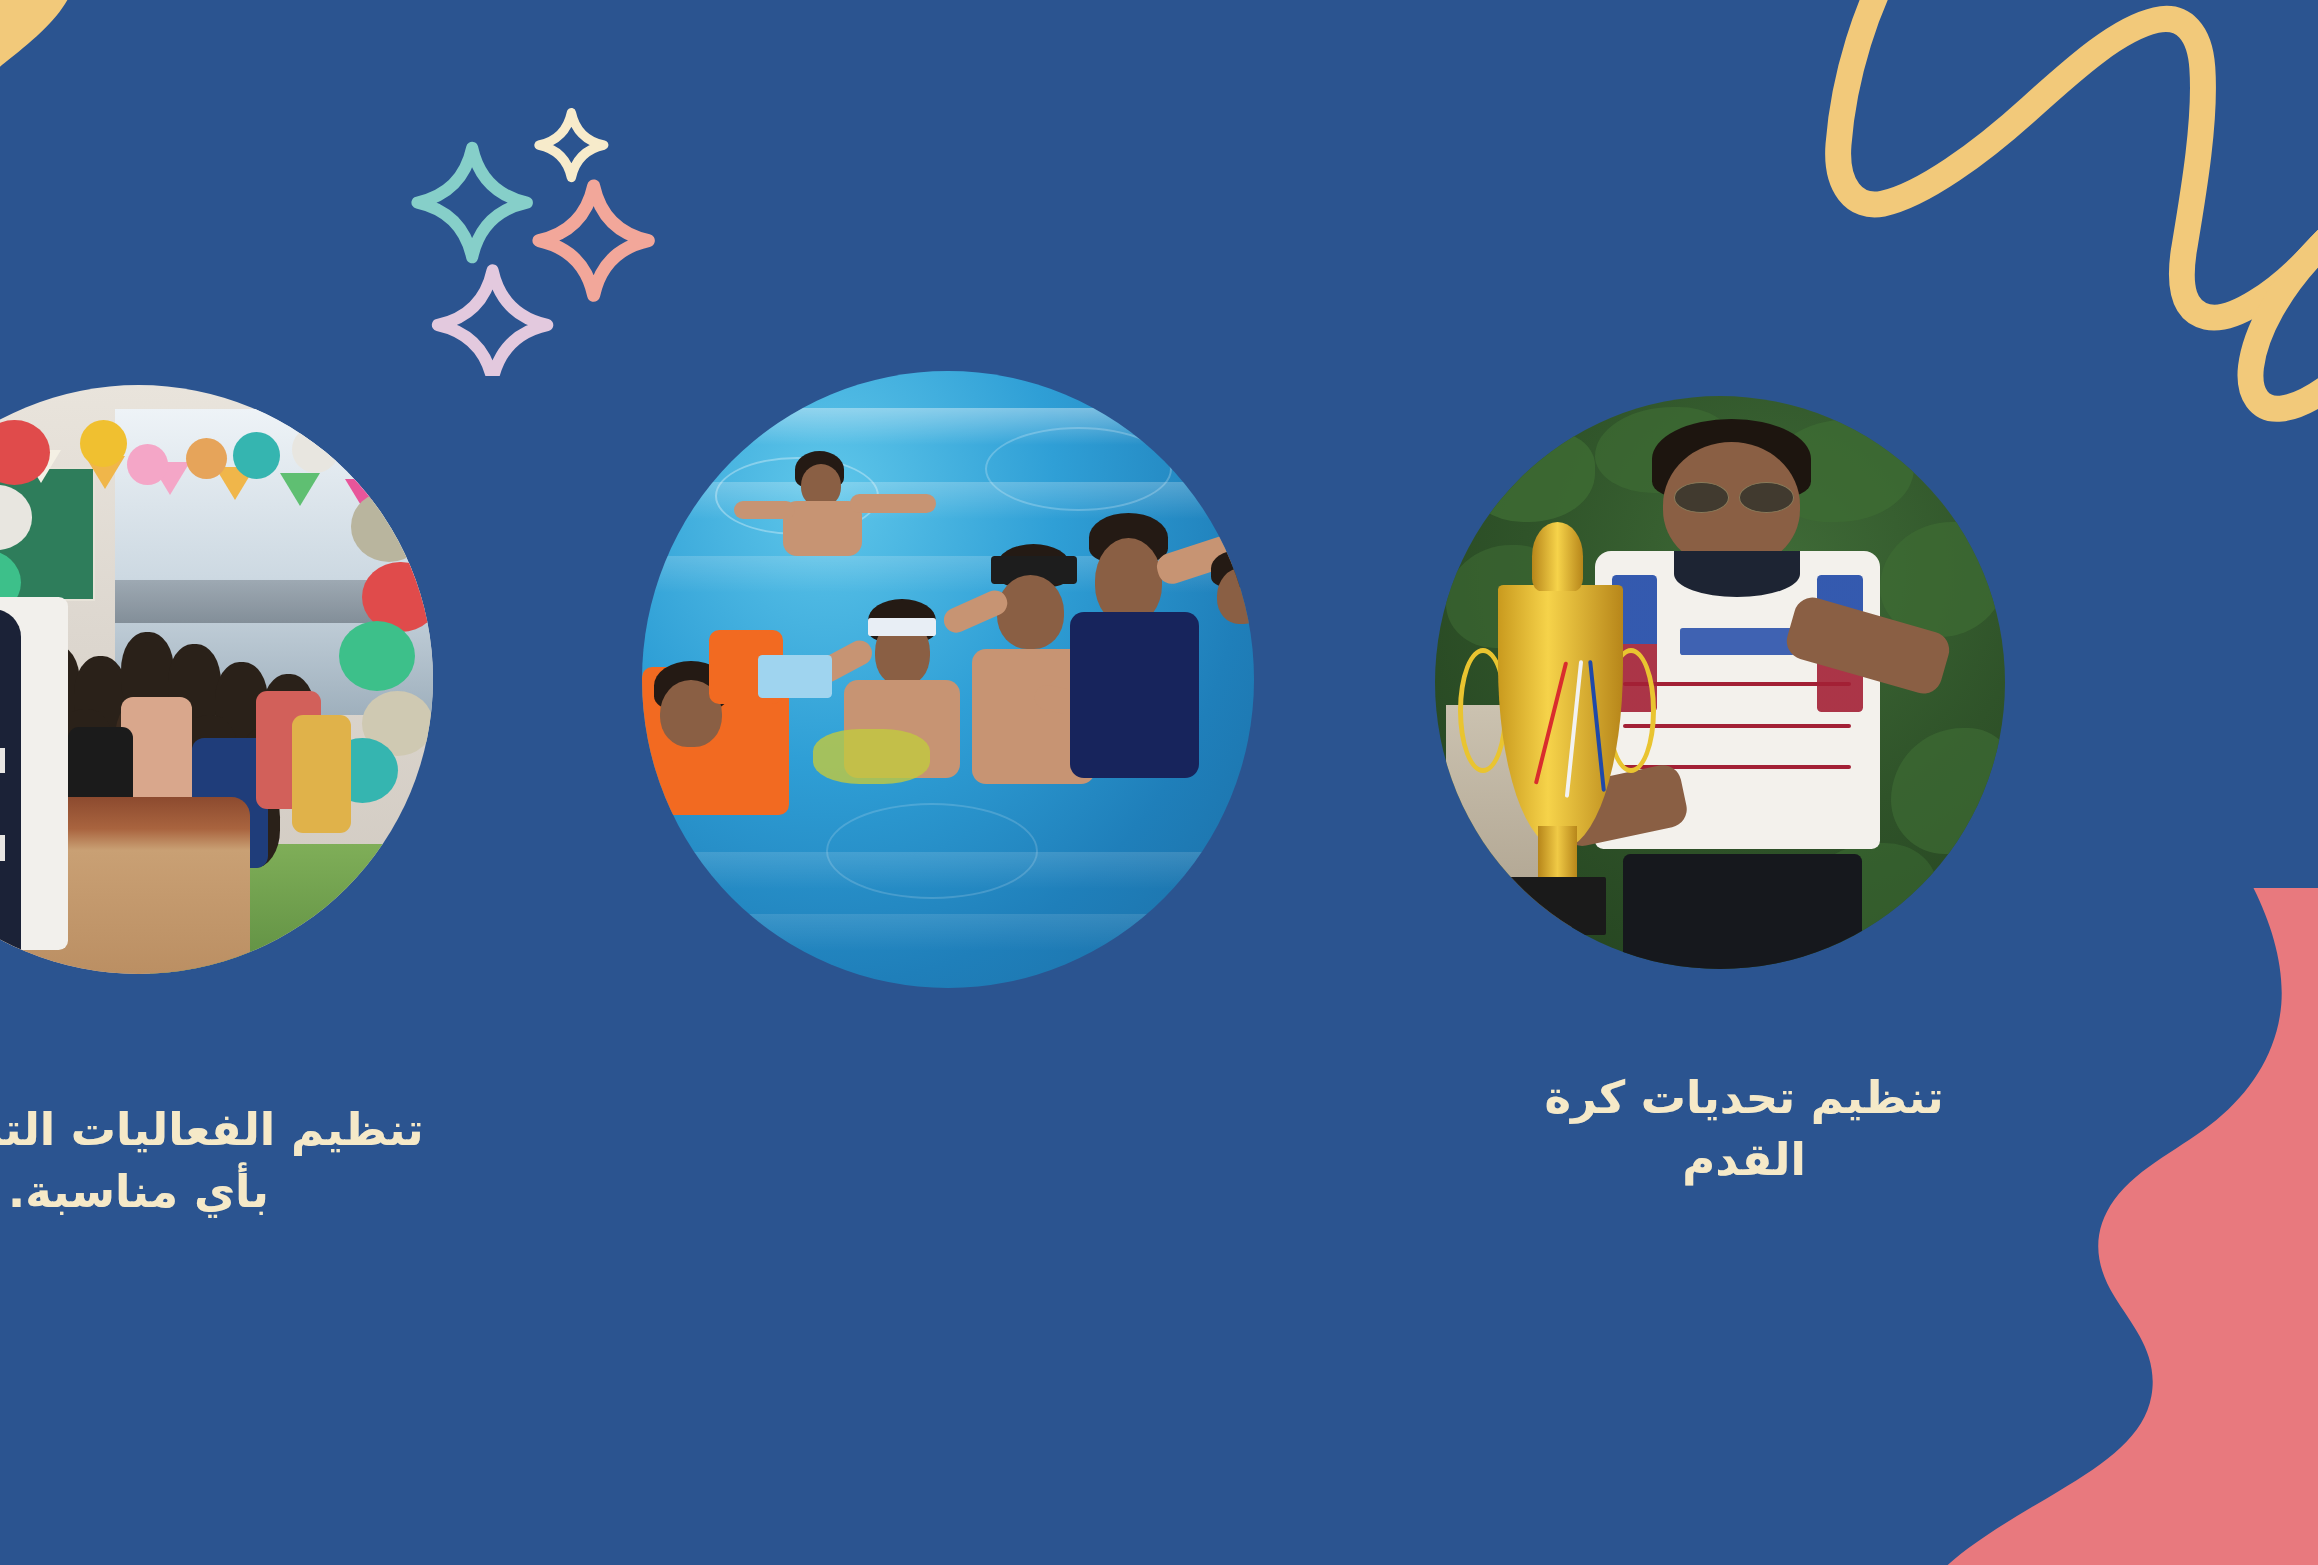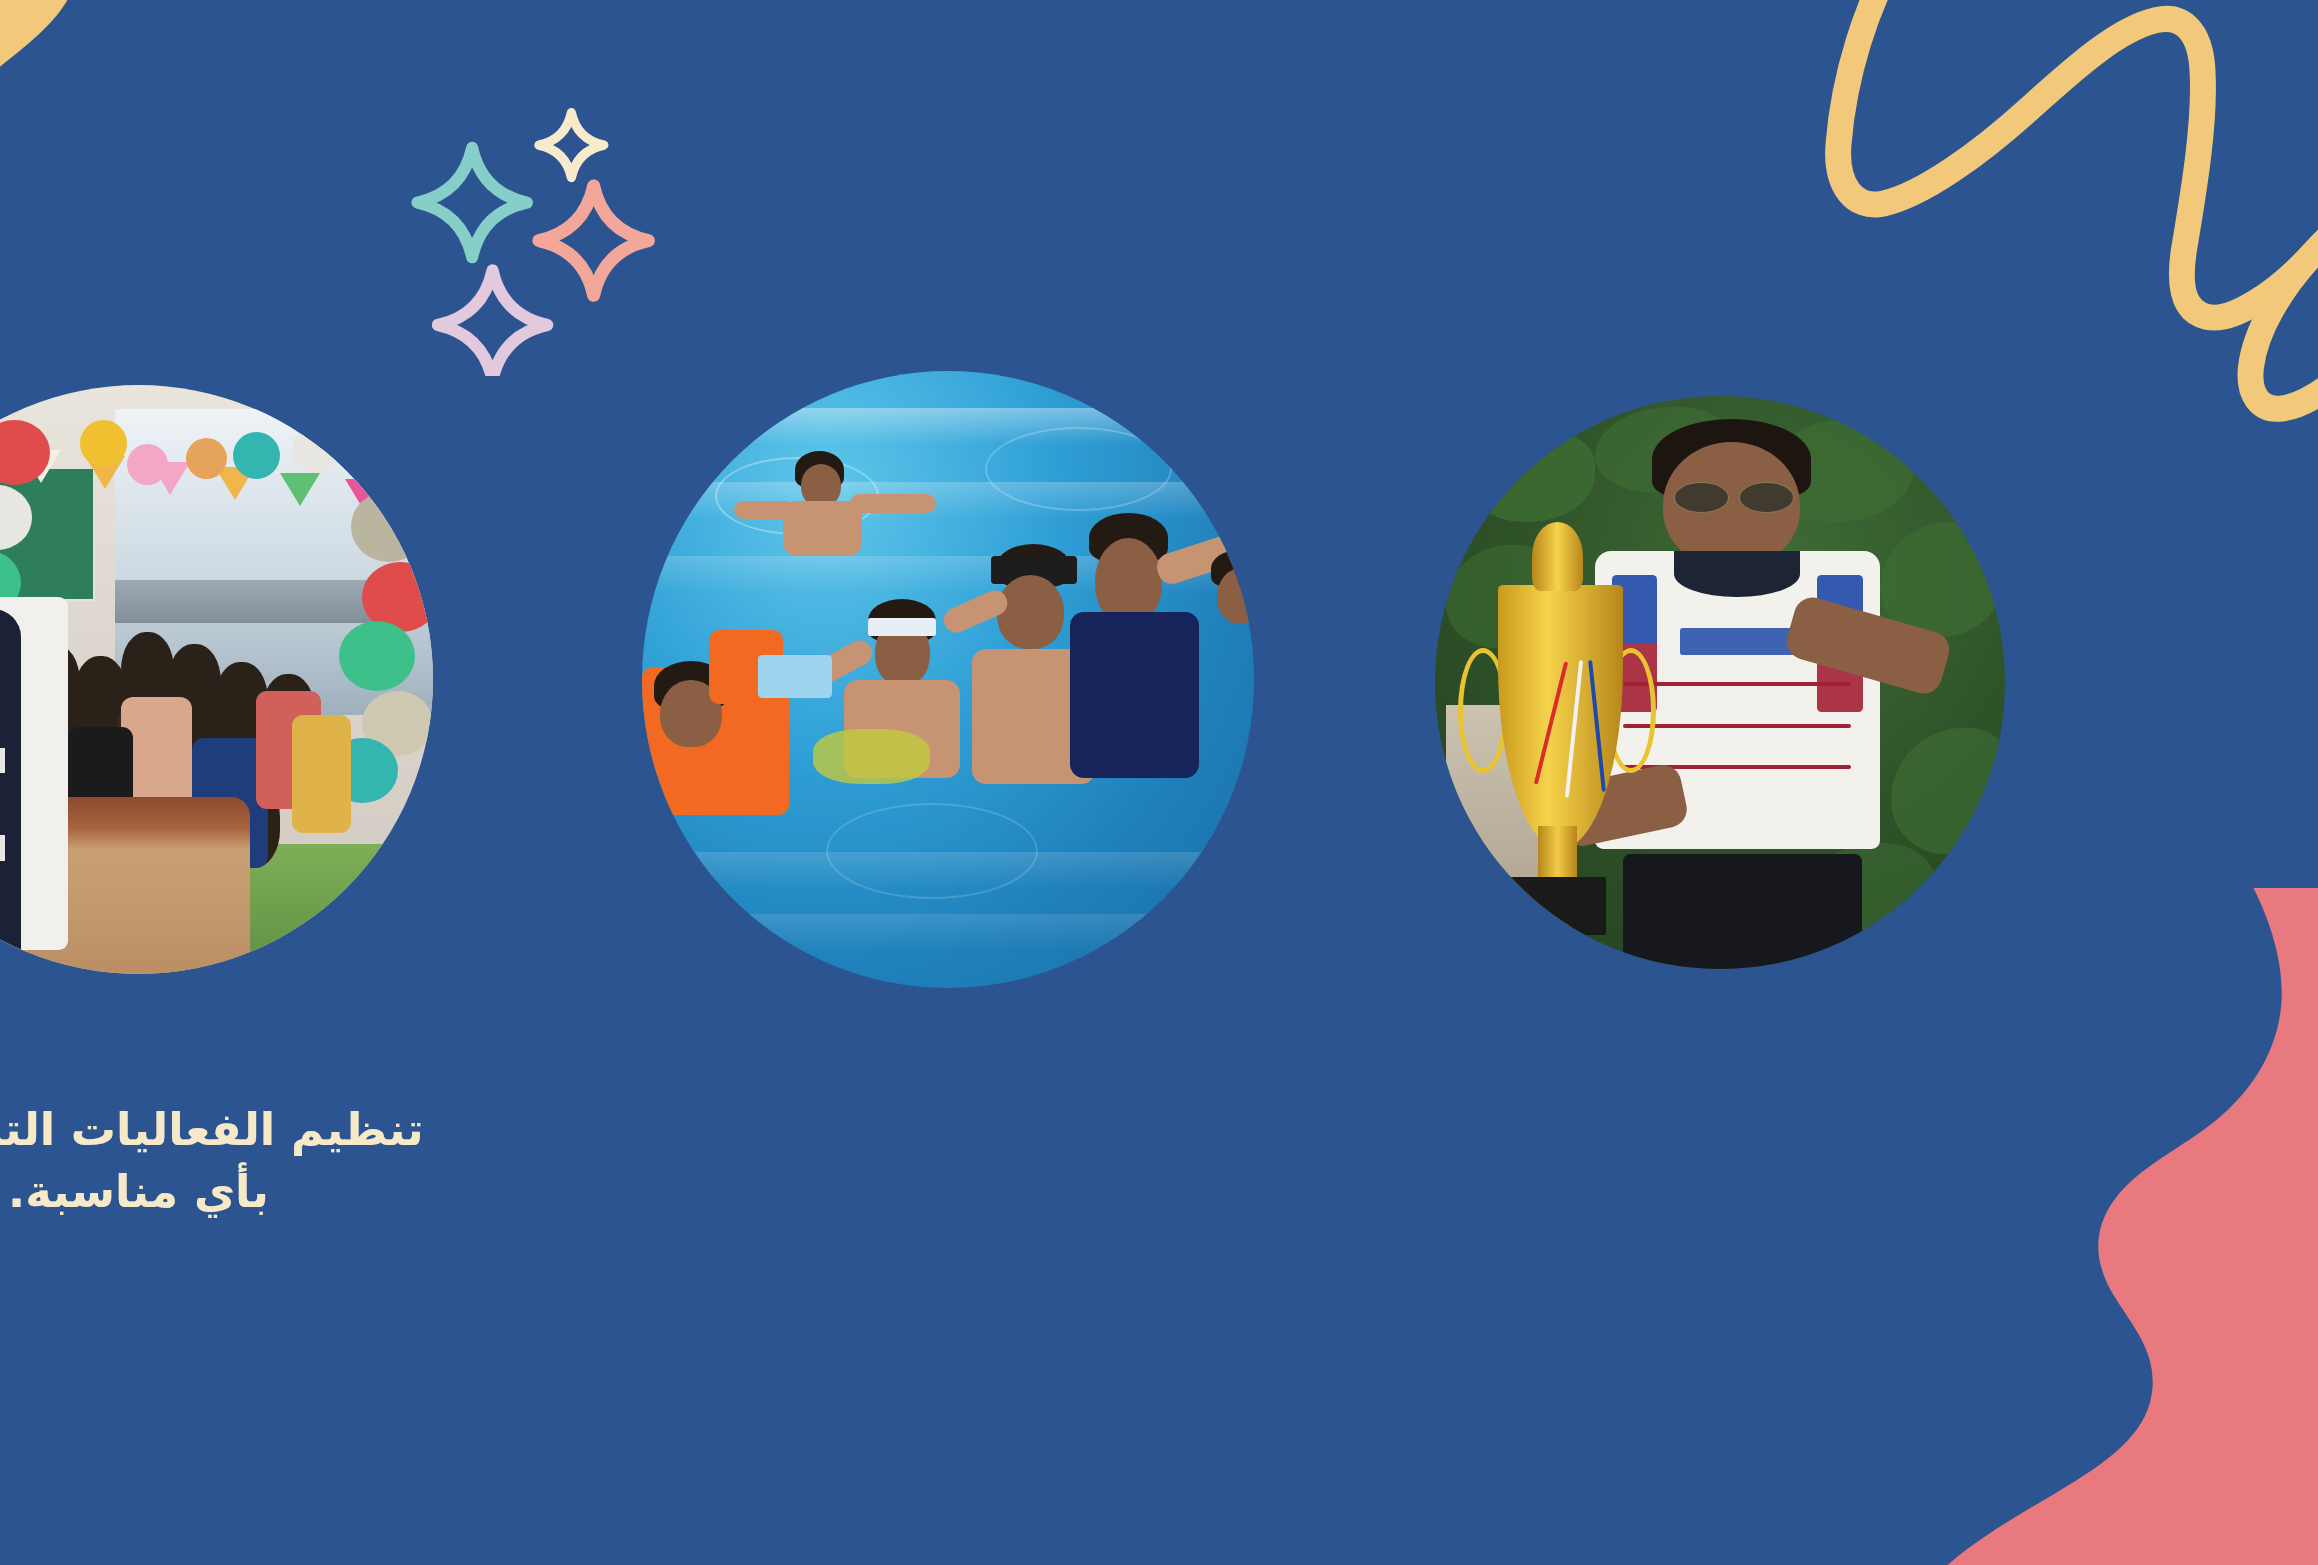--- a/index.html
+++ b/index.html
@@ -395,16 +395,18 @@
         <div class="p3-cup"></div>
         <div class="p3-cup-lid"></div>
         <div class="p3-cup-stem"></div>
         <div class="p3-cup-base"></div>
         <div class="p3-ribbon" style="left:20%;top:46%;height:22%;background:#d92d2d;transform:rotate(14deg);"></div>
         <div class="p3-ribbon" style="left:24%;top:46%;height:24%;background:#f2f2f2;transform:rotate(6deg);"></div>
         <div class="p3-ribbon" style="left:28%;top:46%;height:23%;background:#1f49a8;transform:rotate(-6deg);"></div>
       </div>
     </div>
 
+    <div class="caption" id="caption-3">تنظيم تحديات كرة
+القدم</div>
 
   </div>
 </div>
 
 
 </body></html>

